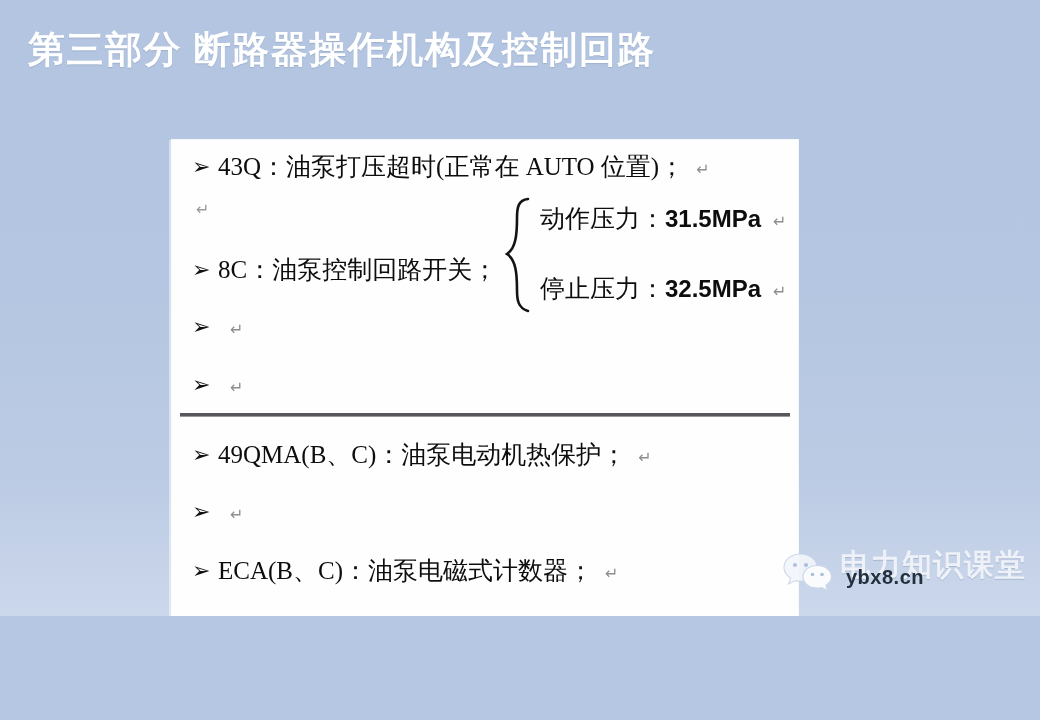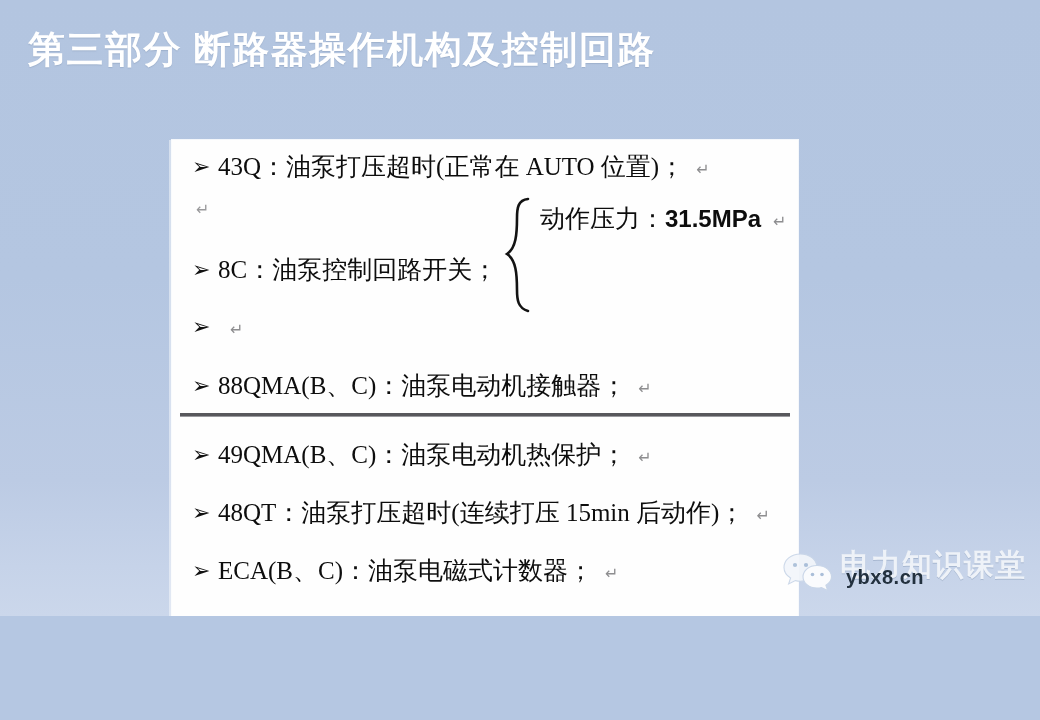--- a/index.html
+++ b/index.html
@@ -229,49 +229,50 @@
         <span class="pilcrow"></span>
       </div>
 
       <div class="row" style="top:173px;">
         <span class="bullet">➢</span>
         <span class="pilcrow">↵</span>
       </div>
 
       <div class="row" style="top:231px;">
         <span class="bullet">➢</span>
-        <span class="row-text">88QMA(B、C)：油泵电动机接触器；</span>
         <span class="pilcrow">↵</span>
       </div>
 
       <div id="pressure-group">
         <svg id="brace-icon" viewBox="0 0 30 118" aria-hidden="true">
           <path d="M26 3 C16 4, 15 12, 15 22 C15 38, 14 52, 5 58 C14 64, 15 78, 15 94 C15 104, 16 112, 26 115" fill="none" stroke="#131313" stroke-width="2.6" stroke-linecap="round"></path>
         </svg>
 
         <div class="pressure-line" id="pressure-line-1">
           <span class="p-label">动作压力：</span><span class="p-value">31.5MPa</span><span class="pilcrow">↵</span>
         </div>
 
+        <div class="pressure-line" id="pressure-line-2">
+          <span class="p-label">停止压力：</span><span class="p-value">32.5MPa</span><span class="pilcrow">↵</span>
+        </div>
       </div>
     </div>
 
     <div id="section-divider"></div>
 
     <div class="card-section">
 
       <div class="row" style="top:300px;">
         <span class="bullet">➢</span>
         <span class="row-text">49QMA(B、C)：油泵电动机热保护；</span>
         <span class="pilcrow">↵</span>
       </div>
 
       <div class="row" style="top:358px;">
         <span class="bullet">➢</span>
-        <span class="row-text">48QT：油泵打压超时(连续打压 15min 后动作)；</span>
         <span class="pilcrow">↵</span>
       </div>
 
       <div class="row" style="top:416px;">
         <span class="bullet">➢</span>
         <span class="row-text">ECA(B、C)：油泵电磁式计数器；</span>
         <span class="pilcrow">↵</span>
       </div>
 
       <div class="row" style="top:474px;">

